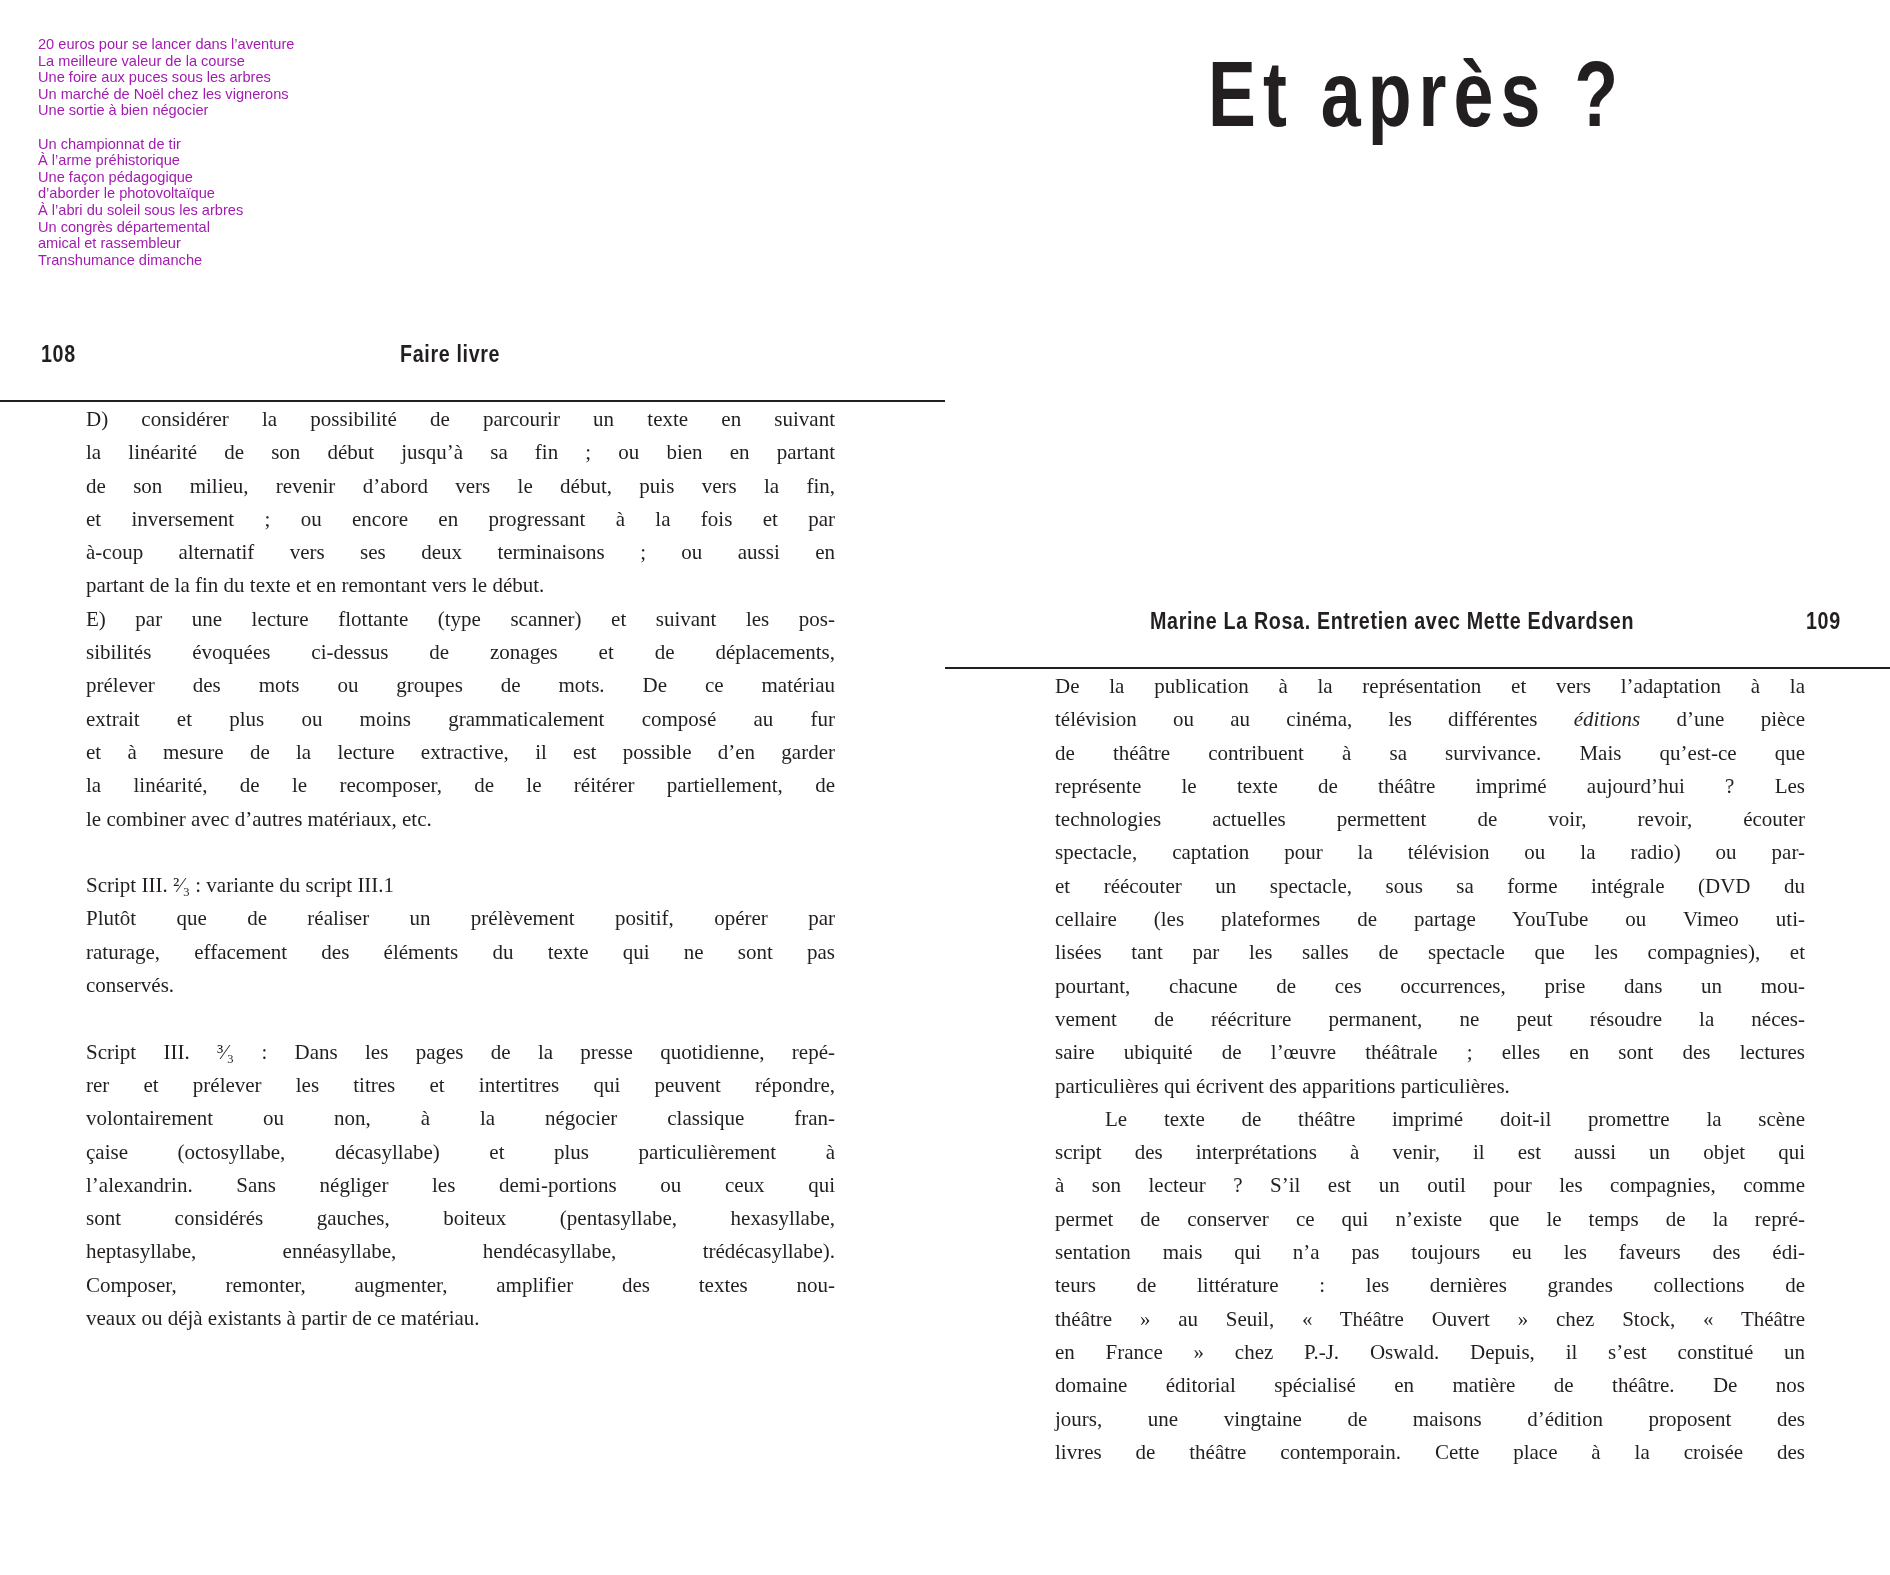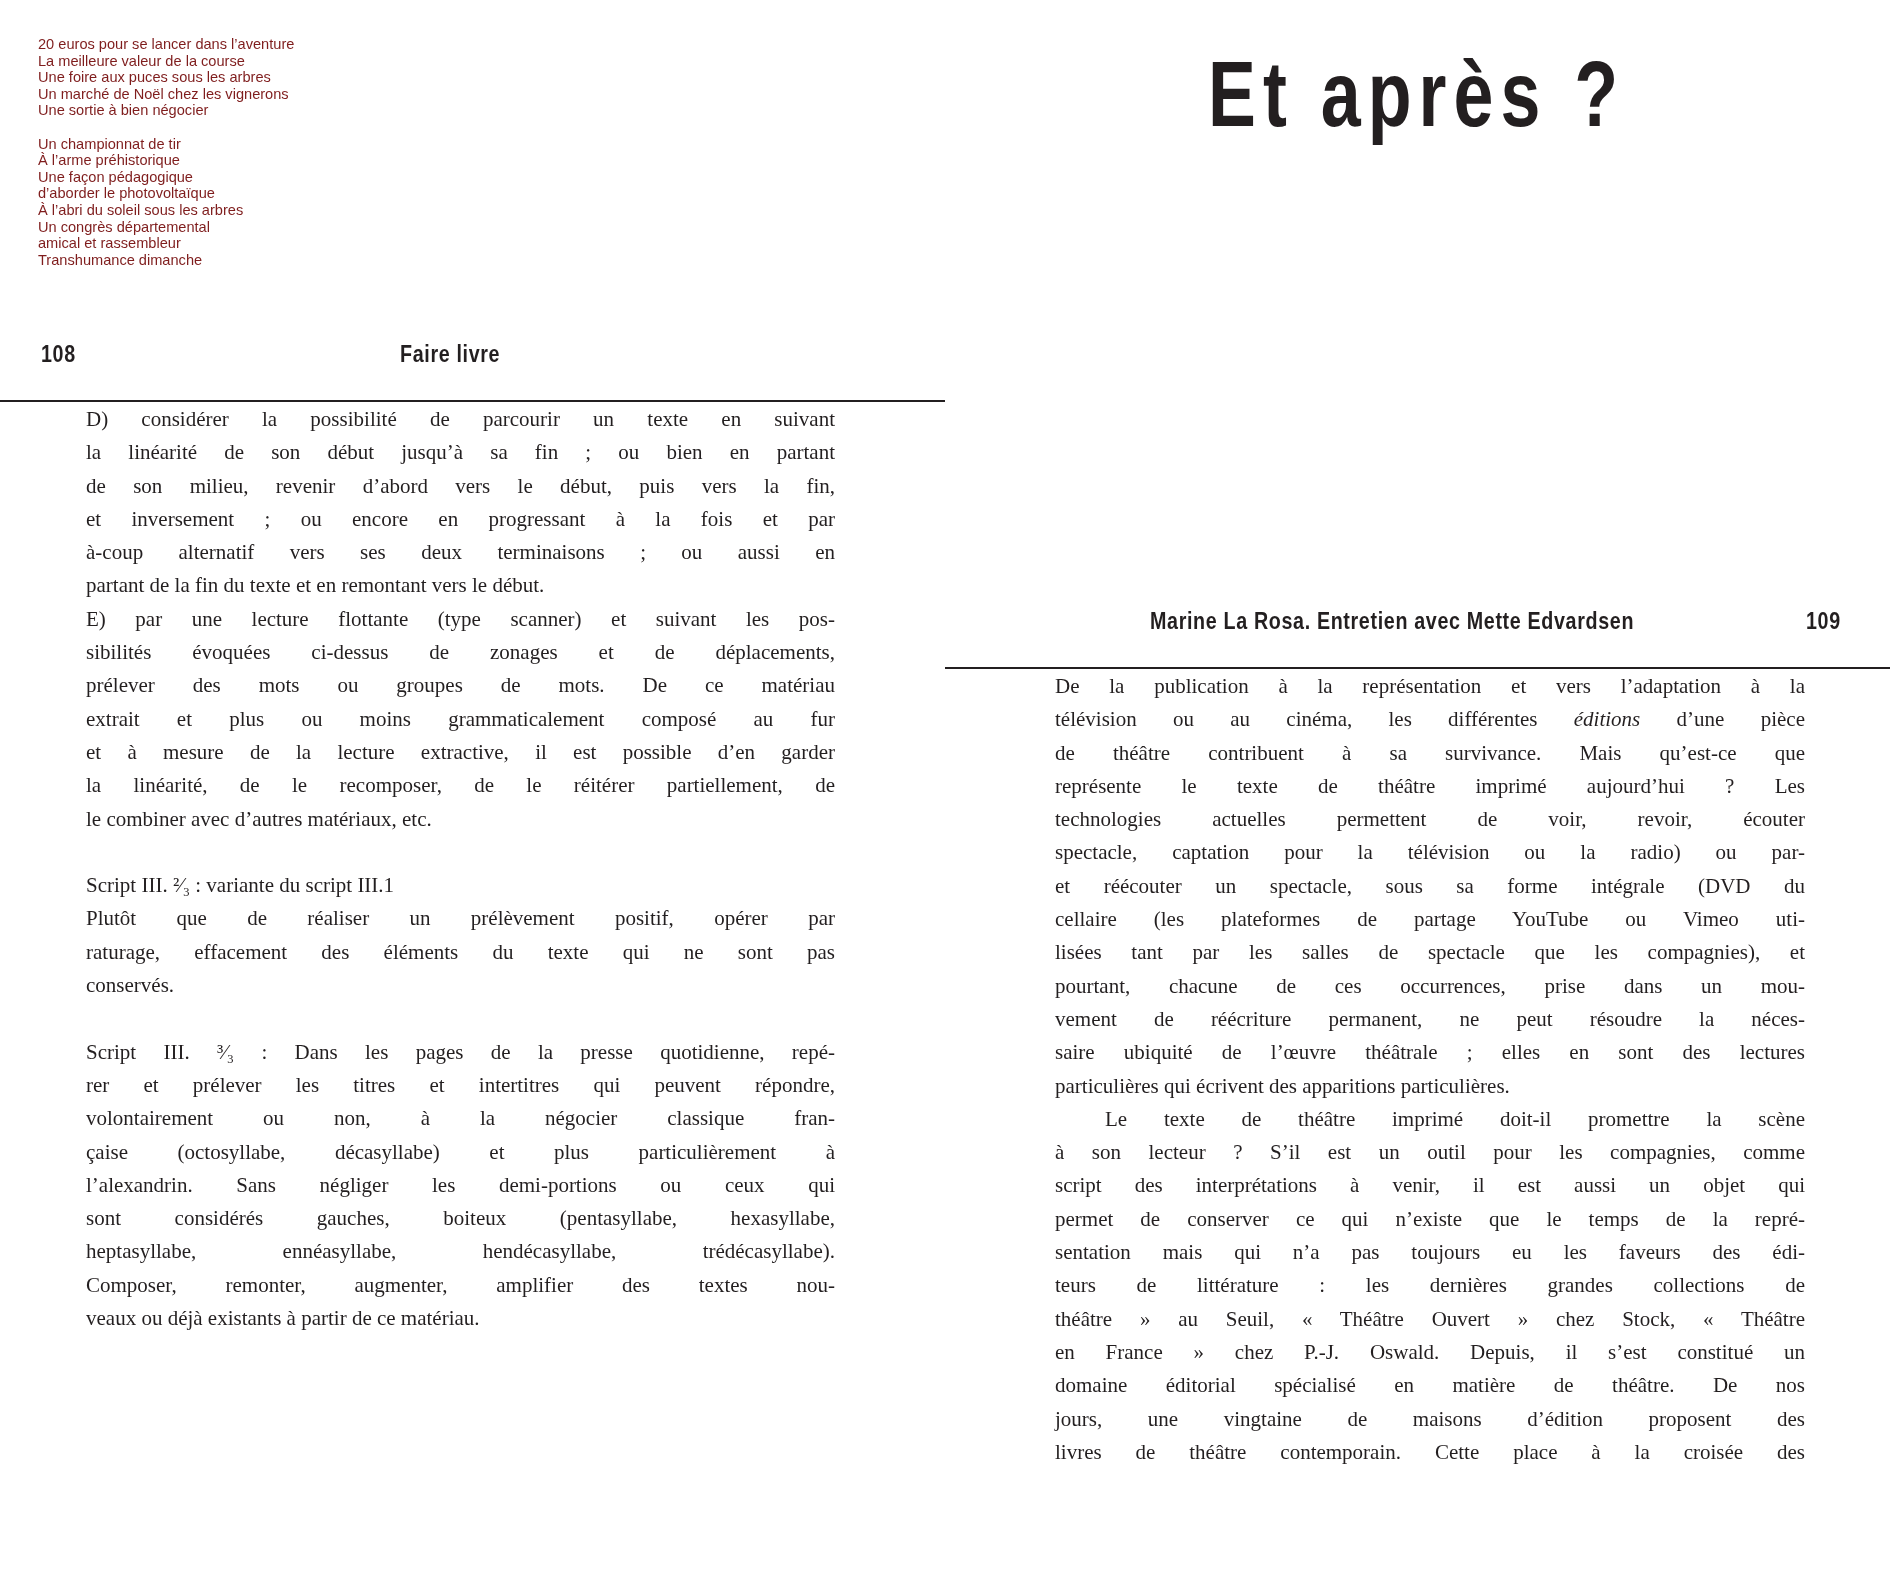--- a/index.html
+++ b/index.html
@@ -3,21 +3,21 @@
 <meta charset="utf-8">
 <style>
   html, body { margin: 0; padding: 0; }
   body {
     width: 1890px; height: 1575px; position: relative; overflow: hidden;
     background: #ffffff; color: #231f20;
   }
   .poem {
     position: absolute; left: 38px; top: 36px;
     font-family: "Liberation Sans", sans-serif; font-size: 14.6px; line-height: 16.6px;
-    color: #7f1d1d;
+    color: #a21caf;
   }
   .poem .stanza { margin: 0 0 16.6px 0; }
   .poem .pl { white-space: nowrap; }
   .title {
     position: absolute; left: 1208px; top: 44px;
     font-family: "Liberation Sans", sans-serif; font-weight: bold;
     font-size: 92px; line-height: 100px; letter-spacing: 9px;
     transform: scaleX(0.78); transform-origin: left top; white-space: nowrap;
     color: #231f20;
   }
@@ -120,22 +120,22 @@
       <span class="ln j">technologies actuelles permettent de voir, revoir, écouter</span>
       <span class="ln j">spectacle, captation pour la télévision ou la radio) ou par-</span>
       <span class="ln j">et réécouter un spectacle, sous sa forme intégrale (DVD du</span>
       <span class="ln j">cellaire (les plateformes de partage YouTube ou Vimeo uti-</span>
       <span class="ln j">lisées tant par les salles de spectacle que les compagnies), et</span>
       <span class="ln j">pourtant, chacune de ces occurrences, prise dans un mou-</span>
       <span class="ln j">vement de réécriture permanent, ne peut résoudre la néces-</span>
       <span class="ln j">saire ubiquité de l’œuvre théâtrale ; elles en sont des lectures</span>
       <span class="ln">particulières qui écrivent des apparitions particulières.</span>
       <span class="ln j indent">Le texte de théâtre imprimé doit-il promettre la scène</span>
+      <span class="ln j">script des interprétations à venir, il est aussi un objet qui</span>
       <span class="ln j">à son lecteur ? S’il est un outil pour les compagnies, comme</span>
-      <span class="ln j">script des interprétations à venir, il est aussi un objet qui</span>
       <span class="ln j">permet de conserver ce qui n’existe que le temps de la repré-</span>
       <span class="ln j">sentation mais qui n’a pas toujours eu les faveurs des édi-</span>
       <span class="ln j">teurs de littérature : les dernières grandes collections de</span>
       <span class="ln j">théâtre » au Seuil, « Théâtre Ouvert » chez Stock, « Théâtre</span>
       <span class="ln j">en France » chez P.-J. Oswald. Depuis, il s’est constitué un</span>
       <span class="ln j">domaine éditorial spécialisé en matière de théâtre. De nos</span>
       <span class="ln j">jours, une vingtaine de maisons d’édition proposent des</span>
       <span class="ln j">livres de théâtre contemporain. Cette place à la croisée des</span>
     </div>
 </div>

